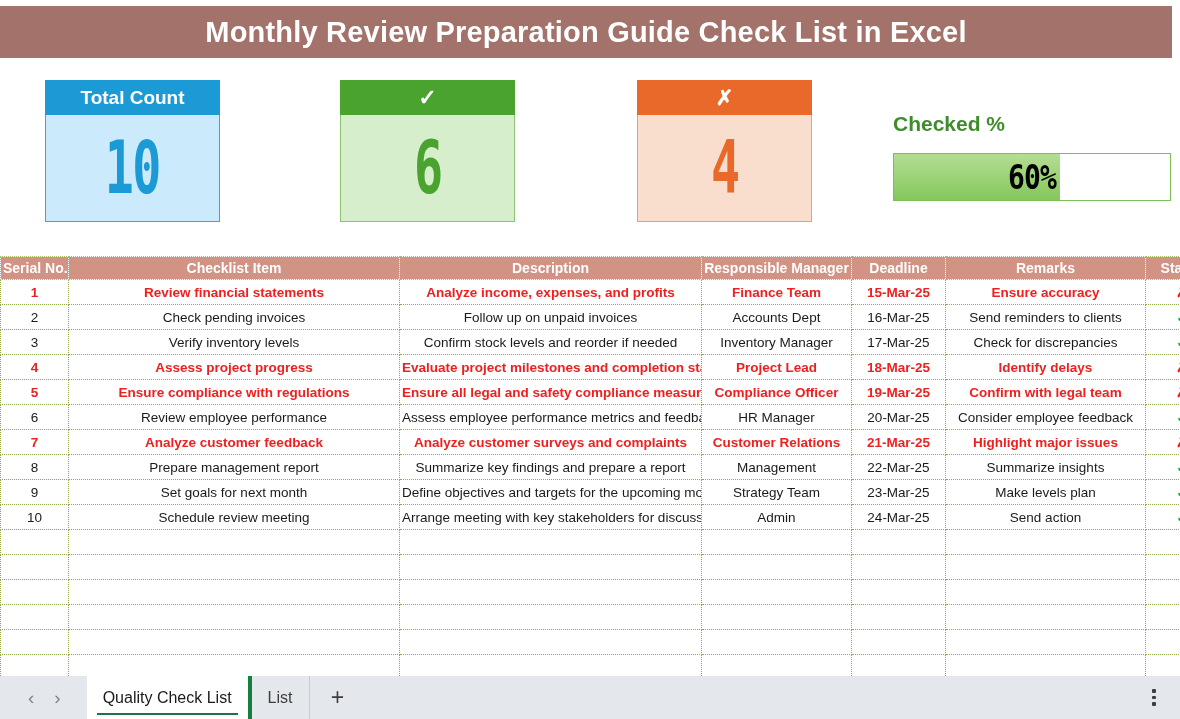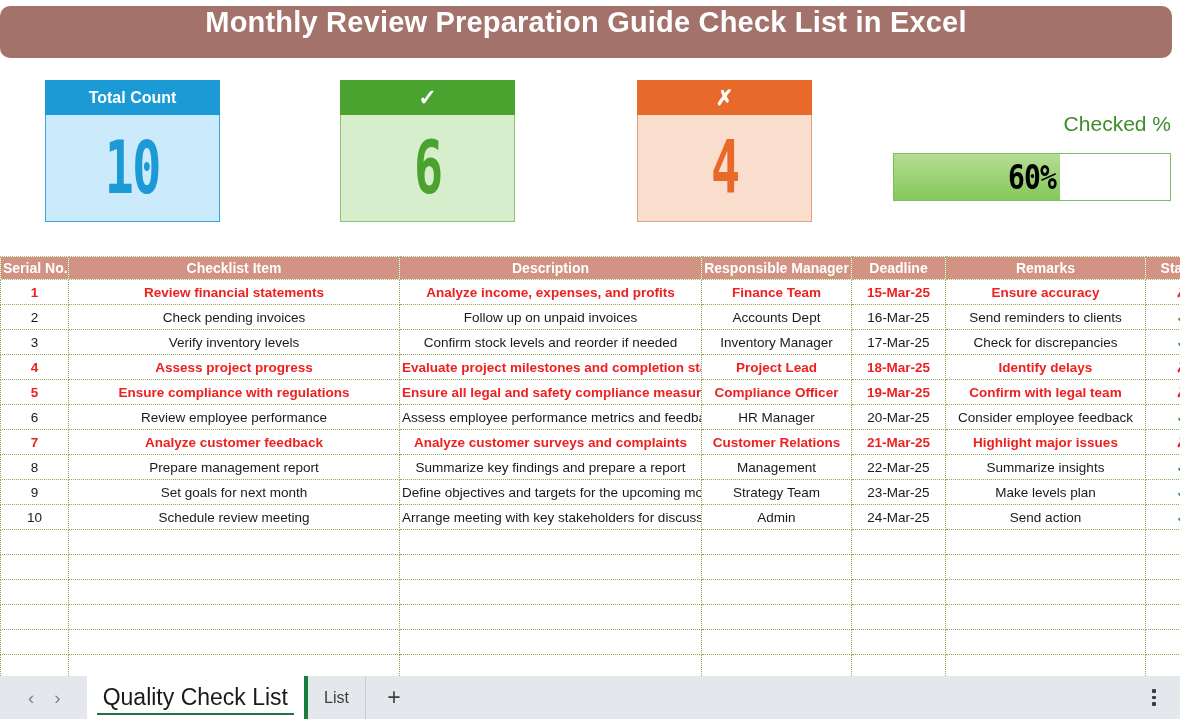--- a/index.html
+++ b/index.html
@@ -17,22 +17,22 @@
     background: #ffffff;
   }
 
   
   .title-bar {
     position: absolute;
     left: 0; top: 6px;
     width: 1172px; height: 52px;
     background: #a3726a;
     display: flex;
-    justify-content: center;
-    border-radius: 10px;
+    align-items: center;
+    justify-content: center;
   }
   .title-text {
     color: #ffffff;
     font-size: 29px;
     font-weight: bold;
     letter-spacing: .2px;
     white-space: nowrap;
   }
 
   
@@ -43,21 +43,21 @@
     height: 142px;
     display: flex;
     flex-direction: column;
   }
   .kpi-head {
     height: 35px;
     display: flex;
     align-items: center;
     justify-content: center;
     color: #ffffff;
-    font-size: 16px;
+    font-size: 19px;
     font-weight: bold;
   }
   .kpi-body {
     flex: 1;
     display: flex;
     align-items: center;
     justify-content: center;
   }
   .kpi-value {
     font-family: "DejaVu Sans Mono", monospace;
@@ -83,24 +83,24 @@
   #kpi-unchecked .kpi-body { background: #fadecd; border: 1px solid #e1a183; border-top: none; }
   #kpi-unchecked .kpi-value { color: #e8692a; }
 
   
   #checked-pct {
     position: absolute;
     left: 893px; top: 112px;
     width: 278px;
   }
   .pct-label {
-    text-align: right;
+    text-align: left;
     color: #3f8c2b;
     font-size: 21px;
-    font-weight: normal;
+    font-weight: bold;
     margin-bottom: 6px;
   }
   .pct-bar {
     position: relative;
     height: 48px;
     border: 1px solid #7cbf5a;
     background: #ffffff;
     overflow: hidden;
     margin-top: 17px;
   }
@@ -188,21 +188,21 @@
     padding: 0 26px 0 28px;
     color: #7e838c;
     font-size: 19px;
   }
   .nav-arrows span { cursor: default; }
 
   .tab {
     display: flex;
     align-items: center;
     padding: 0 16px;
-    font-size: 23px;
+    font-size: 16px;
     color: #2c2c2c;
     position: relative;
   }
   .tab.active {
     background: #ffffff;
     font-weight: normal;
     color: #1a1a1a;
   }
   .tab.active::after {
     content: "";

